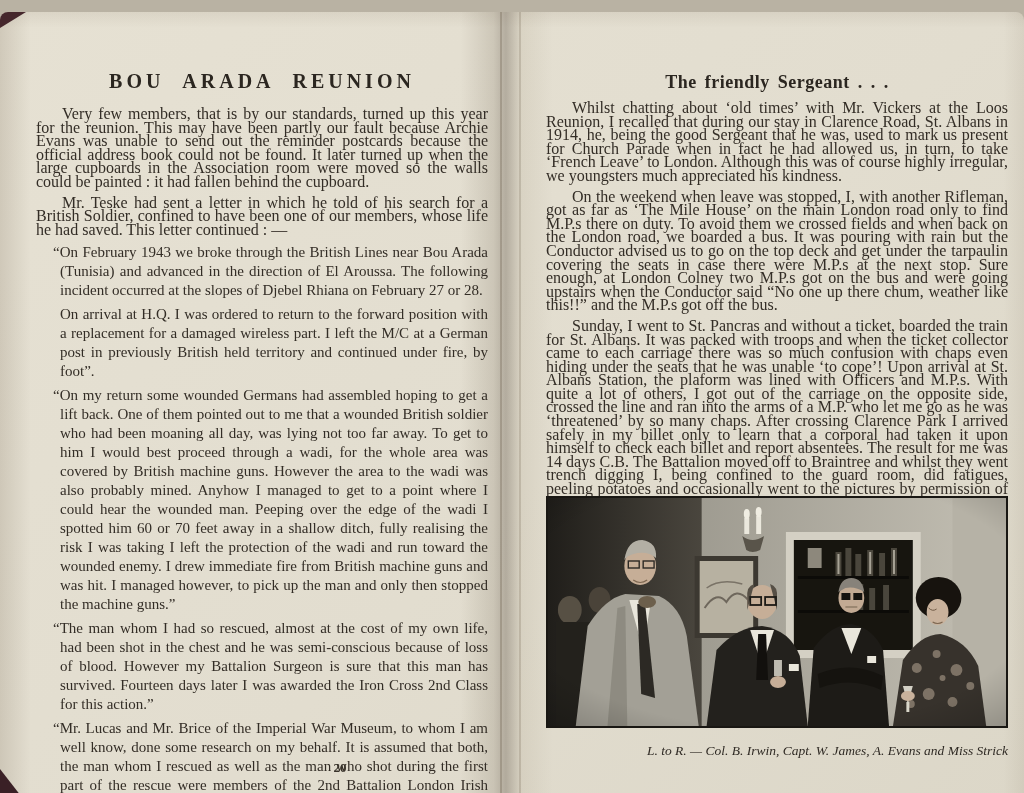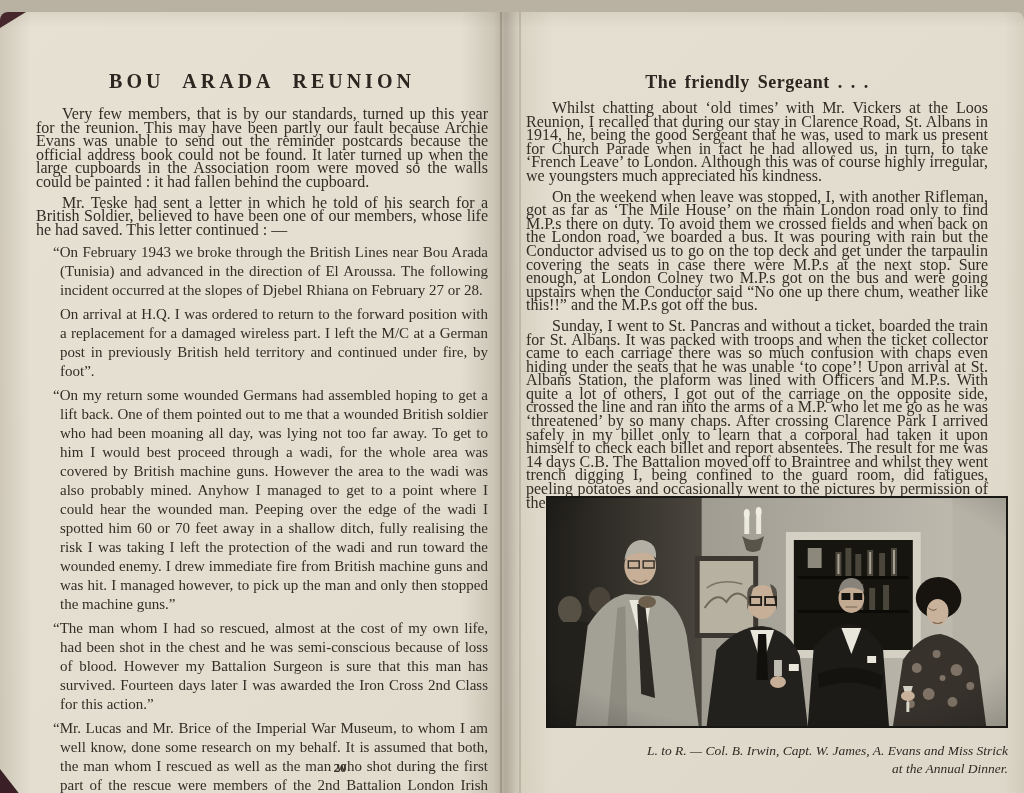--- a/index.html
+++ b/index.html
@@ -19,21 +19,21 @@
     border-radius: 8px;
   }
   .gutter-line{position:absolute;top:0;bottom:0;width:2px;background:rgba(95,80,62,0.28);}
   .gl1{left:500px;}
   .gl2{left:519px;background:rgba(95,80,62,0.20);}
   .corner{position:absolute;}
   .corner-tl{left:0;top:0;width:26px;height:16px;background:#45272c;clip-path:polygon(0 0,100% 0,0 100%);}
   .corner-bl{left:0;bottom:0;width:28px;height:44px;background:#3a2026;clip-path:polygon(0 18%,100% 100%,0 100%);}
   .col{position:absolute;text-align:justify;}
   .col-left{left:36px;top:58px;width:452px;}
-  .col-right{left:526px;top:60px;width:462px;}
+  .col-right{left:546px;top:60px;width:462px;}
   .ptitle{
     text-align:center;font-weight:bold;color:#2b2620;
   }
   .ptitle-left{font-size:20px;letter-spacing:4px;word-spacing:10px;margin:0 0 14px 0;}
   .ptitle-right{font-size:18px;letter-spacing:0.5px;word-spacing:3px;margin:0 0 8px 0;}
   .para{font-size:16px;line-height:13.6px;margin:0 0 7px 0;text-indent:26px;}
   .quote{font-size:15px;line-height:19px;margin:0 0 5px 0;margin-left:24px;font-family:Liberation Serif, serif;}
   .quote.hang{text-indent:-7px;}
   .pagenum{position:absolute;left:300px;top:748px;width:80px;text-align:center;font-size:13px;font-weight:bold;color:#3a342c;}
   .photo-frame{
@@ -52,21 +52,21 @@
 <div class="spread">
 
   <div class="gutter-line gl1"></div>
   <div class="gutter-line gl2"></div>
   <div class="corner corner-tl"></div>
   <div class="corner corner-bl"></div>
 
   <div class="col col-left">
     <h1 class="ptitle ptitle-left">BOU ARADA REUNION</h1>
     <p class="para">Very few members, that is by our standards, turned up this year for the reunion. This may have been partly our fault because Archie Evans was unable to send out the reminder postcards because the official address book could not be found. It later turned up when the large cupboards in the Association room were moved so the walls could be painted : it had fallen behind the cupboard.</p>
-    <p class="para">Mr. Teske had sent a letter in which he told of his search for a British Soldier, believed to have been one of our members, whose life he had saved. This letter continued : —</p>
+    <p class="para">Mr. Teske had sent a letter in which he told of his search for a British Soldier, confined to have been one of our members, whose life he had saved. This letter continued : —</p>
     <p class="quote hang">“On February 1943 we broke through the British Lines near Bou Arada (Tunisia) and advanced in the direction of El Aroussa. The following incident occurred at the slopes of Djebel Rhiana on February 27 or 28.</p>
     <p class="quote">On arrival at H.Q. I was ordered to return to the forward position with a replacement for a damaged wireless part. I left the M/C at a German post in previously British held territory and continued under fire, by foot”.</p>
     <p class="quote hang">“On my return some wounded Germans had assembled hoping to get a lift back. One of them pointed out to me that a wounded British soldier who had been moaning all day, was lying not too far away. To get to him I would best proceed through a wadi, for the whole area was covered by British machine guns. However the area to the wadi was also probably mined. Anyhow I managed to get to a point where I could hear the wounded man. Peeping over the edge of the wadi I spotted him 60 or 70 feet away in a shallow ditch, fully realising the risk I was taking I left the protection of the wadi and run toward the wounded enemy. I drew immediate fire from British machine guns and was hit. I managed however, to pick up the man and only then stopped the machine guns.”</p>
     <p class="quote hang">“The man whom I had so rescued, almost at the cost of my own life, had been shot in the chest and he was semi-conscious because of loss of blood. However my Battalion Surgeon is sure that this man has survived. Fourteen days later I was awarded the Iron Cross 2nd Class for this action.”</p>
     <p class="quote hang">“Mr. Lucas and Mr. Brice of the Imperial War Museum, to whom I am well know, done some research on my behalf. It is assumed that both, the man whom I rescued as well as the man who shot during the first part of the rescue were members of the 2nd Battalion London Irish Fusiliers.”</p>
     <p class="para">Mr. Teske did not find the man he had rescued but spent an evening talking about the events of partly days, to us the other point of view.</p>
   </div>
   <div class="pagenum">20</div>
 
   <div class="col col-right">
@@ -204,16 +204,15 @@
         <rect x="361.5" y="204" width="3" height="10" fill="#d9d6ca"></rect>
         <ellipse cx="363" cy="198" rx="7" ry="5" fill="#c9b29c"></ellipse>
       </g>
 
       <rect x="0" y="0" width="462" height="228" fill="url(#vig)"></rect>
     </svg>
   </div>
 
   <div class="caption">
     <div>L. to R. — Col. B. Irwin, Capt. W. James, A. Evans and Miss Strick</div>
-    <div>at the Annual Dinner.</div>
   </div>
 
 </div>
 
 </body></html>

